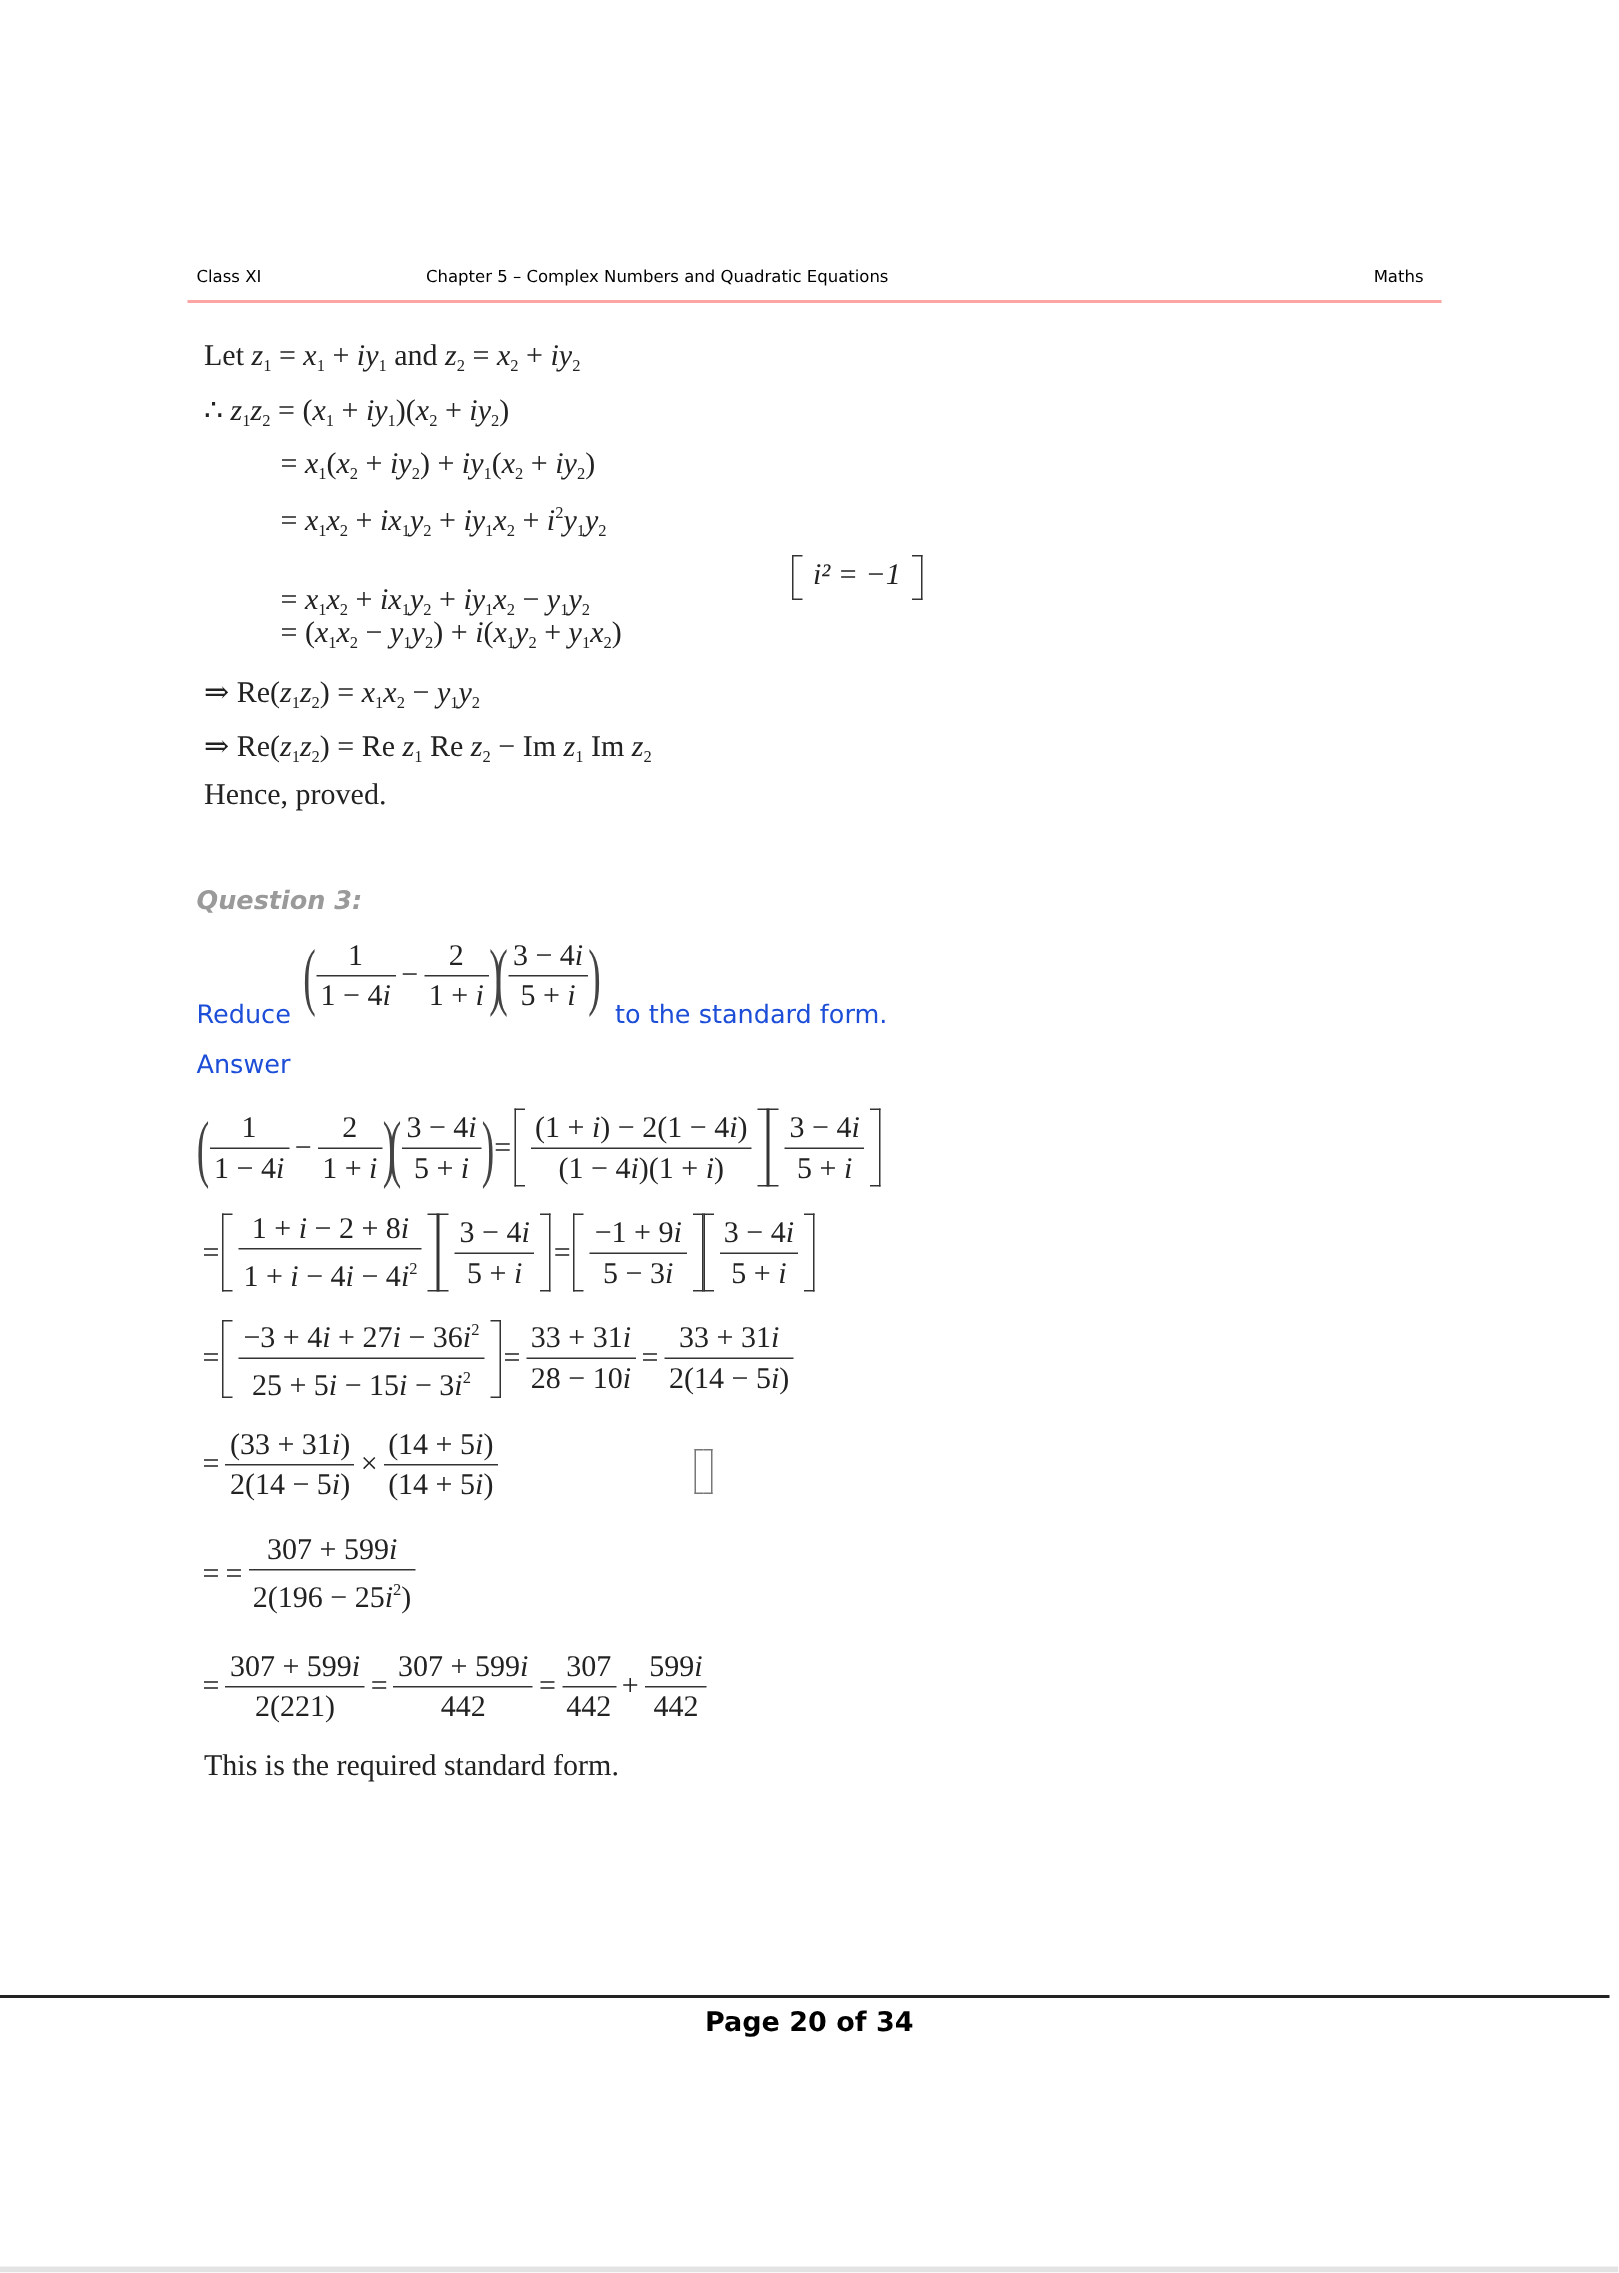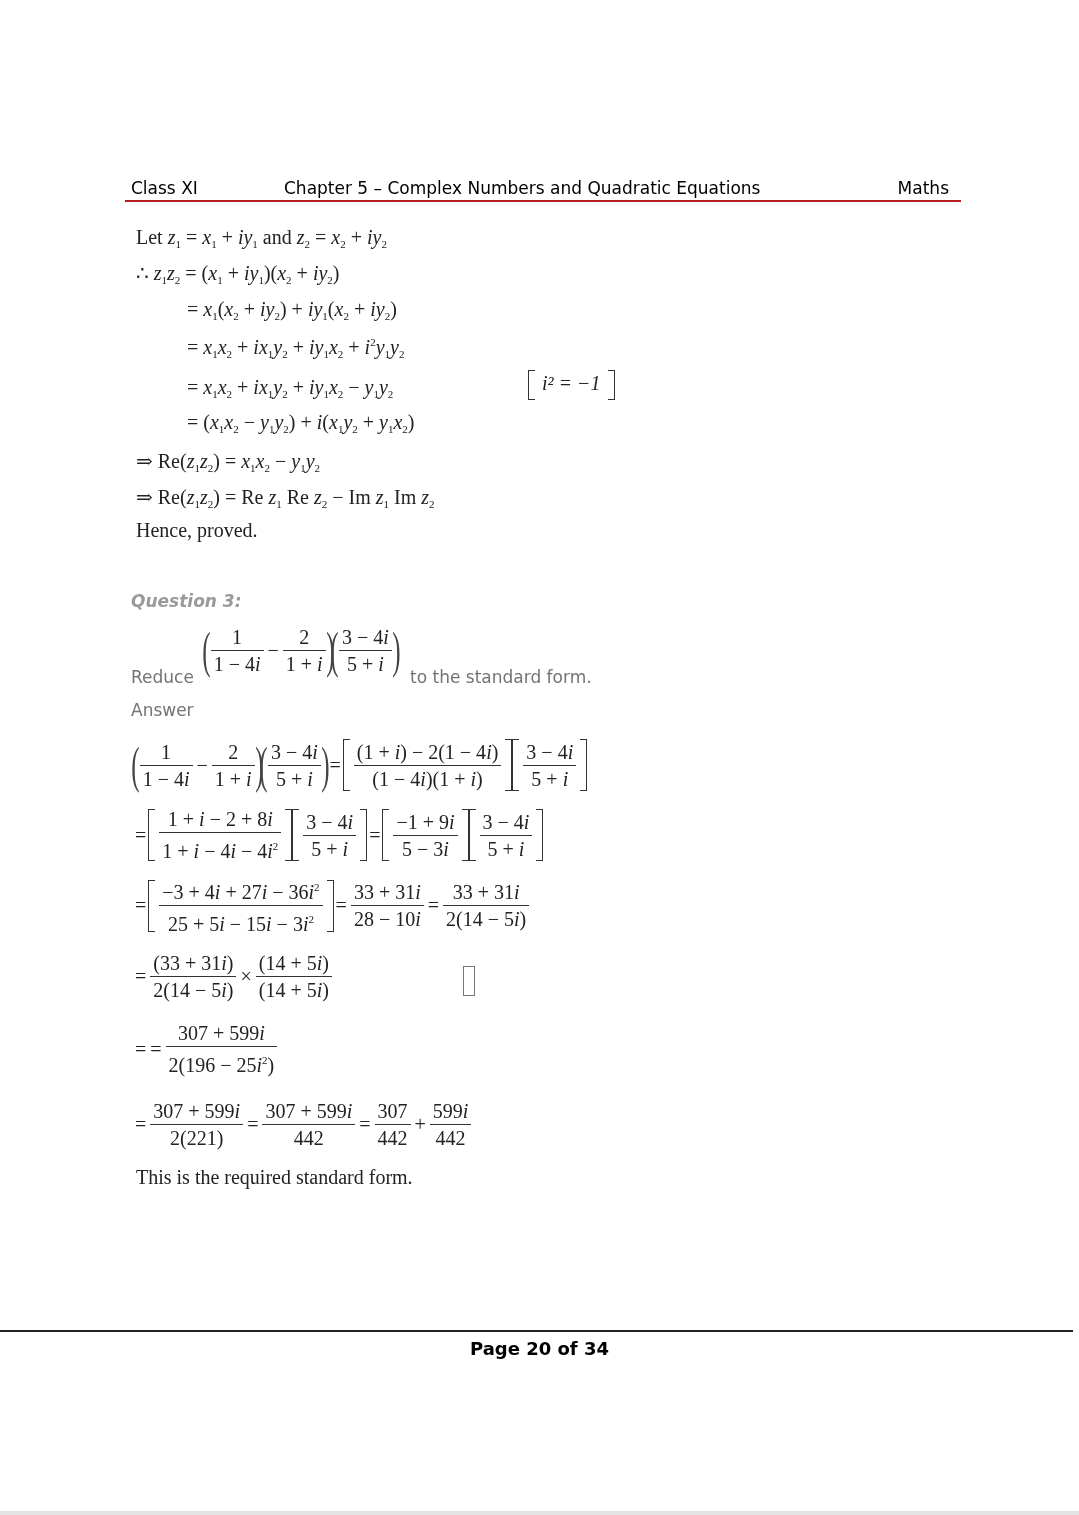--- a/index.html
+++ b/index.html
@@ -1,38 +1,38 @@
 <!DOCTYPE html>
 <html><head>
 <meta charset="utf-8">
 <style>
   html, body { margin: 0; padding: 0; background: #ffffff; }
   body { width: 1079px; height: 1515px; position: relative; overflow: hidden; font-family: "DejaVu Sans", sans-serif; color: #000; }
-  .header { position: absolute; left: 125px; top: 176px; width: 836px; height: 24px; border-bottom: 2px solid #b91c1c; font-family: "DejaVu Sans", sans-serif; font-size: 17px; }
+  .header { position: absolute; left: 125px; top: 176px; width: 836px; height: 24px; border-bottom: 2px solid #fca5a5; font-family: "DejaVu Sans", sans-serif; font-size: 11px; }
   .header span { position: absolute; top: 2px; }
   .h-class { left: 6px; }
   .h-chapter { left: 159px; }
   .h-subject { right: 12px; }
 
   .m { position: absolute; font-family: "Liberation Serif", "DejaVu Serif", serif; font-size: 20px; white-space: nowrap; color: #222; }
   .m i { font-style: italic; }
   sub { font-size: 11px; vertical-align: -4px; }
   sup { font-size: 11px; vertical-align: 8px; }
 
   .frac { display: inline-block; vertical-align: middle; text-align: center; margin: 0 2px; }
   .frac > .num { display: block; padding: 0 3px; border-bottom: 1px solid #333; line-height: 26px; }
   .frac > .den { display: block; padding: 0 3px; line-height: 26px; }
   .big { display: inline-block; vertical-align: middle; font-size: 50px; line-height: 56px; transform: scaleX(0.5); margin: 0 -6px; font-weight: 100; color: #444; }
   .bracket { display: inline-block; vertical-align: middle; width: 7px; height: 52px; border: 1.5px solid #333; box-sizing: border-box; }
   .bl { border-right: none; margin-right: 2px; }
   .br { border-left: none; margin-left: 2px; }
   .op { display: inline-block; vertical-align: middle; margin: 0 2px; }
 
   .q-title { position: absolute; left: 131px; top: 591px; font-family: "DejaVu Sans", sans-serif; font-weight: bold; font-size: 17px; color: #9a9a9a; font-style: italic; }
-  .sans { position: absolute; font-family: "DejaVu Sans", sans-serif; font-size: 17px; color: #737373; }
+  .sans { position: absolute; font-family: "DejaVu Sans", sans-serif; font-size: 17px; color: #1d4ed8; }
 
   .footer-line { position: absolute; left: 0; top: 1330px; width: 1073px; height: 0; border-top: 2px solid #222; }
   .footer { position: absolute; left: 0; width: 1079px; top: 1338px; text-align: center; font-family: "DejaVu Sans", sans-serif; font-weight: bold; font-size: 18px; }
   .bottom-bar { position: absolute; left: 0; top: 1511px; width: 1079px; height: 4px; background: #e3e3e3; }
   .note-br { display: inline-block; vertical-align: middle; width: 6px; height: 30px; border: 1.5px solid #777; box-sizing: border-box; }
 </style>
 </head>
 <body>
 
 <div class="header">
@@ -46,21 +46,21 @@
 </div>
 <div class="m" style="left:136px;top:261px;">
   ∴ <i>z</i><sub>1</sub><i>z</i><sub>2</sub> = (<i>x</i><sub>1</sub> + <i>iy</i><sub>1</sub>)(<i>x</i><sub>2</sub> + <i>iy</i><sub>2</sub>)
 </div>
 <div class="m" style="left:187px;top:298px;">
   = <i>x</i><sub>1</sub>(<i>x</i><sub>2</sub> + <i>iy</i><sub>2</sub>) + <i>iy</i><sub>1</sub>(<i>x</i><sub>2</sub> + <i>iy</i><sub>2</sub>)
 </div>
 <div class="m" style="left:187px;top:336px;">
   = <i>x</i><sub>1</sub><i>x</i><sub>2</sub> + <i>ix</i><sub>1</sub><i>y</i><sub>2</sub> + <i>iy</i><sub>1</sub><i>x</i><sub>2</sub> + <i>i</i><sup>2</sup><i>y</i><sub>1</sub><i>y</i><sub>2</sub>
 </div>
-<div class="m" style="left:187px;top:376px;">
+<div class="m" style="left:187px;top:389px;">
   = <i>x</i><sub>1</sub><i>x</i><sub>2</sub> + <i>ix</i><sub>1</sub><i>y</i><sub>2</sub> + <i>iy</i><sub>1</sub><i>x</i><sub>2</sub> − <i>y</i><sub>1</sub><i>y</i><sub>2</sub>
 </div>
 <div class="m" style="left:528px;top:370px;">
   <span class="bracket bl" style="height:30px;"></span> <span style="font-style:italic;">i² = −1</span> <span class="bracket br" style="height:30px;"></span>
 </div>
 <div class="m" style="left:187px;top:411px;">
   = (<i>x</i><sub>1</sub><i>x</i><sub>2</sub> − <i>y</i><sub>1</sub><i>y</i><sub>2</sub>) + <i>i</i>(<i>x</i><sub>1</sub><i>y</i><sub>2</sub> + <i>y</i><sub>1</sub><i>x</i><sub>2</sub>)
 </div>
 <div class="m" style="left:136px;top:449px;">
   ⇒ Re(<i>z</i><sub>1</sub><i>z</i><sub>2</sub>) = <i>x</i><sub>1</sub><i>x</i><sub>2</sub> − <i>y</i><sub>1</sub><i>y</i><sub>2</sub>

